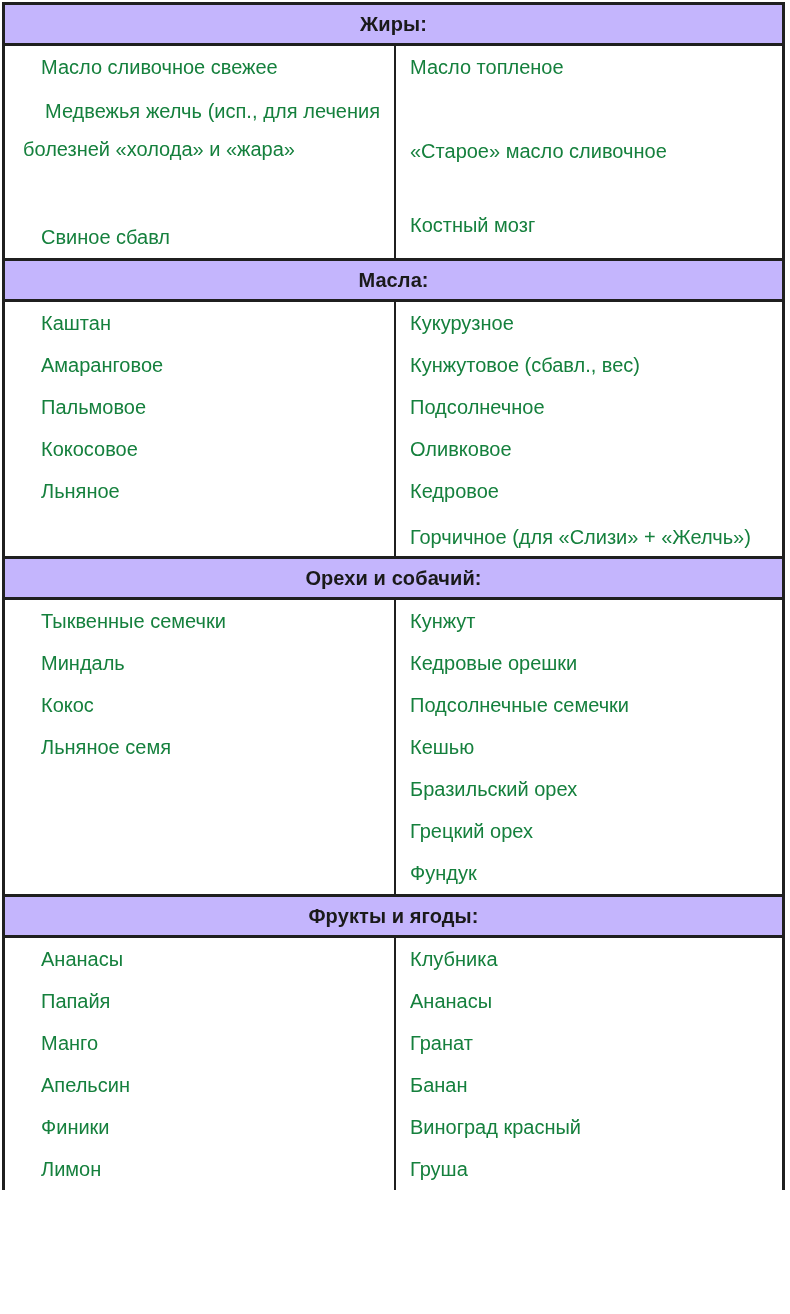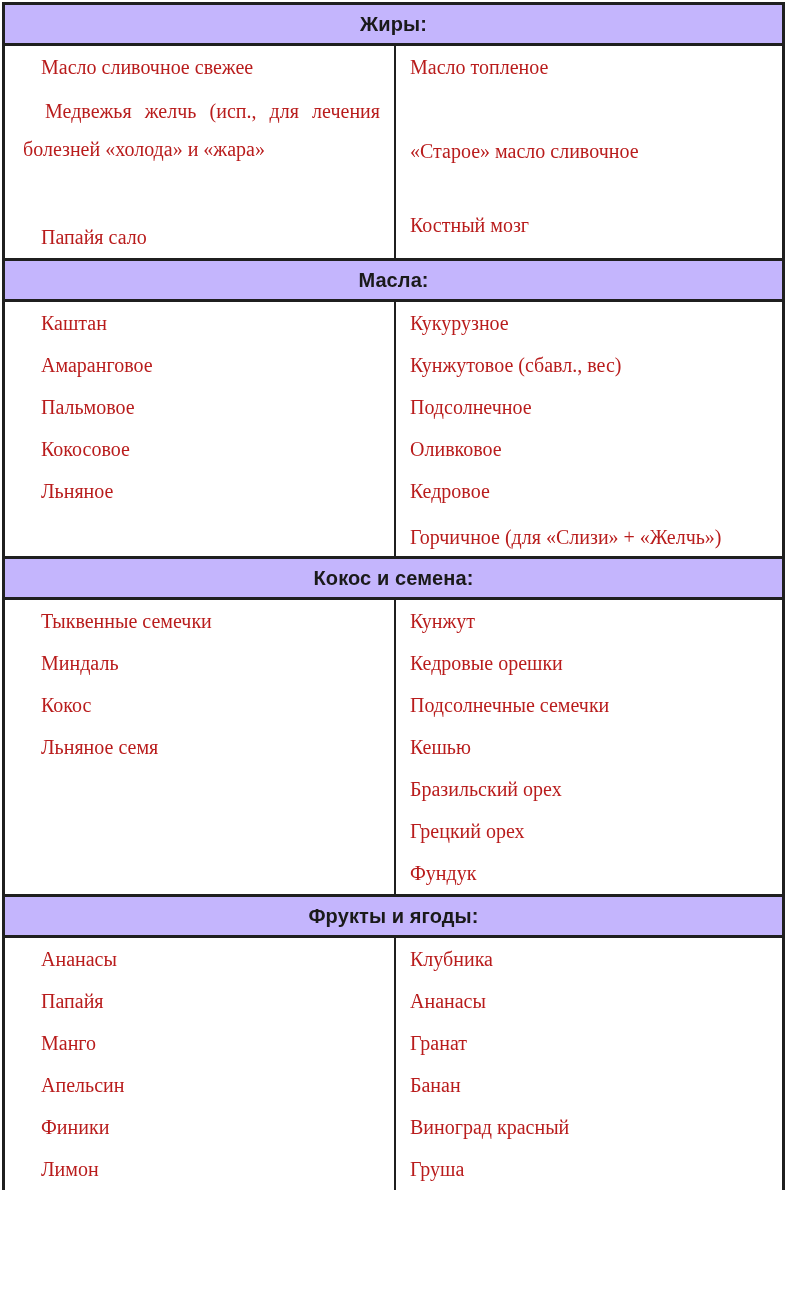--- a/index.html
+++ b/index.html
@@ -75,22 +75,21 @@
     width: 386px;
   }
 
   
   .entry {
     font-size: 20px;
     line-height: 42px;
     padding-left: 36px;
     padding-right: 10px;
     white-space: nowrap;
-    color: #b91c1c;
-    font-family: Liberation Serif, serif;
+    color: #15803d;
   }
   .col-right .entry {
     padding-left: 14px;
     padding-right: 12px;
   }
 
   
   .entry.para {
     white-space: normal;
     text-align: justify;
@@ -117,21 +116,21 @@
       <div class="section-block">
         <div class="section-head">
           <div class="section-head-text">Жиры:</div>
         </div>
         <div class="section-body">
           <div class="col col-left">
             <div class="entry">Масло сливочное свежее</div>
             <div class="spacer" style="height: 4px;"></div>
             <div class="entry para indent">Медвежья желчь (исп., для лечения болезней «холода» и «жара»</div>
             <div class="spacer" style="height: 48px;"></div>
-            <div class="entry">Папайя сало</div>
+            <div class="entry">Свиное сбавл</div>
           </div>
           <div class="col col-right">
             <div class="entry">Масло топленое</div>
             <div class="spacer" style="height: 42px;"></div>
             <div class="entry">«Старое» масло сливочное</div>
             <div class="spacer" style="height: 28px;"></div>
             <div class="spacer" style="height: 4px;"></div>
             <div class="entry">Костный мозг</div>
           </div>
         </div>
@@ -154,21 +153,21 @@
             <div class="entry">Подсолнечное</div>
             <div class="entry">Оливковое</div>
             <div class="entry">Кедровое</div>
             <div class="spacer" style="height: 6px;"></div>
             <div class="entry para">Горчичное (для «Слизи» + «Желчь»)</div>
           </div>
         </div>
       </div>
       <div class="section-block">
         <div class="section-head">
-          <div class="section-head-text">Кокос и семена:</div>
+          <div class="section-head-text">Орехи и собачий:</div>
         </div>
         <div class="section-body">
           <div class="col col-left">
             <div class="entry">Тыквенные семечки</div>
             <div class="entry">Миндаль</div>
             <div class="entry">Кокос</div>
             <div class="entry">Льняное семя</div>
           </div>
           <div class="col col-right">
             <div class="entry">Кунжут</div>

